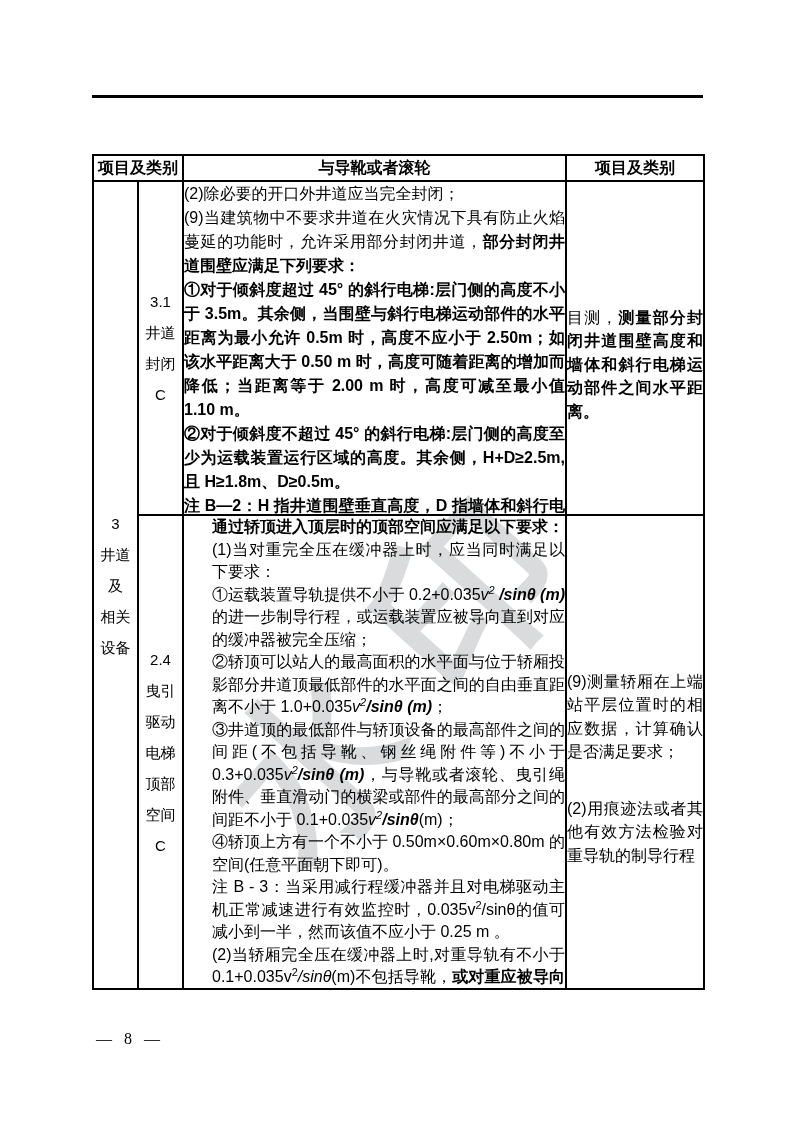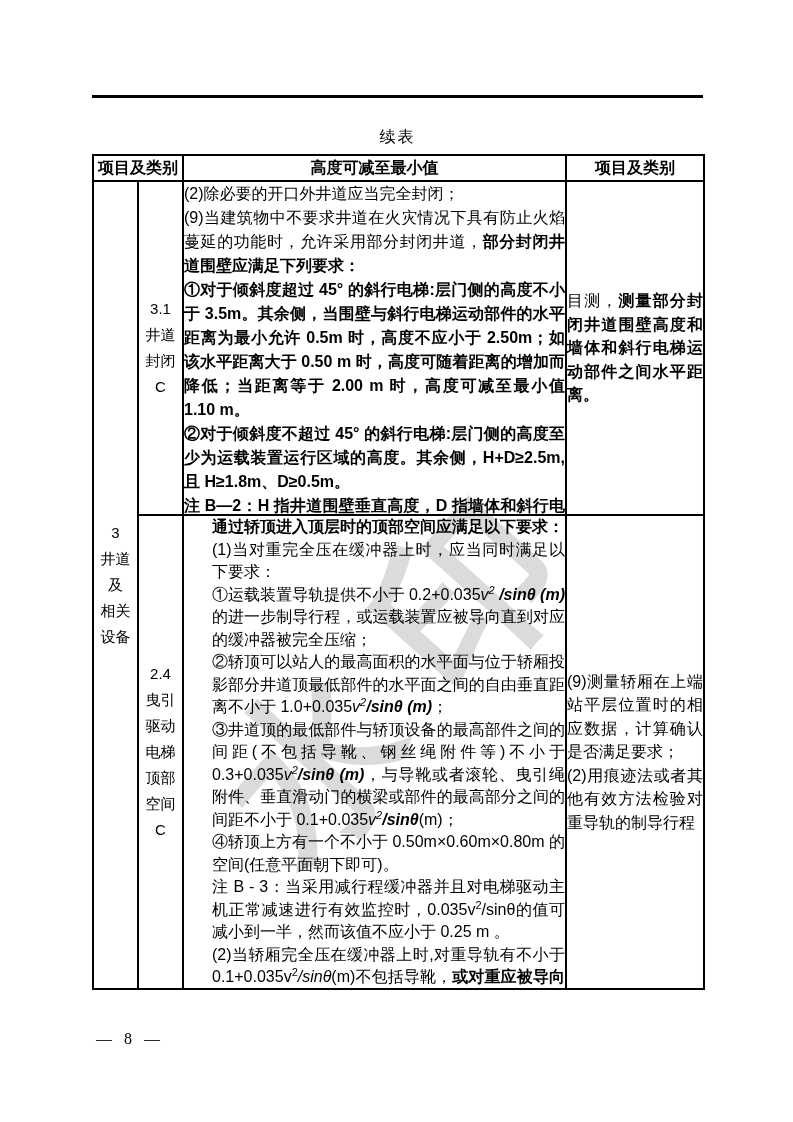--- a/index.html
+++ b/index.html
@@ -20,61 +20,60 @@
     font-family:"Liberation Serif","DejaVu Serif",serif; font-size:16px; letter-spacing:2px; z-index:1;
   }
   table.main {
     position:absolute; left:92px; top:154px; width:611px;
     border-collapse:collapse; table-layout:fixed; z-index:1; background:transparent;
   }
   table.main th, table.main td { border:2px solid #000; padding:0; background:transparent; }
   thead th { height:24px; font-size:16px; font-weight:bold; text-align:center; vertical-align:middle; }
   td.cat, td.item {
     text-align:center; vertical-align:middle; white-space:pre-line;
-    font-size:15px; line-height:26px;
+    font-size:15px; line-height:31px;
   }
   td.content { vertical-align:top; padding:1px 4px 1px 5px; font-size:16px; }
   td.method  { vertical-align:middle; padding:0 4px 0 5px; font-size:16px; }
   tr.r1 { height:334px; } tr.r2 { height:474px; }
   .clip1 { max-height:332px; overflow:hidden; }
   .clip2 { max-height:472px; overflow:hidden; }
   .para { margin:0; text-align:justify; }
   tr.r1 td.content .para { line-height:24px; }
   tr.r2 td.content .para { line-height:22.5px;margin-left:28px; }
-  td.method .para { line-height:23.5px; }
+  td.method .para { line-height:23.5px;margin-top:33px; }
   .b { font-weight:bold; }
   .i { font-style:italic; }
   .sup { font-size:11px; vertical-align:super; line-height:0; }
   .pageno {
     position:absolute; left:96px; top:1030px;
     font-family:"Liberation Serif","DejaVu Serif",serif; font-size:16px; letter-spacing:4px; z-index:1;
   }
 </style>
 </head>
 <body>
 
 <div class="page">
 
   <div class="watermark">水印</div>
 
   <div class="top-rule"></div>
 
-  <div class="continued">续表</div>
 
   <table class="main">
     <colgroup>
       <col style="width:45px">
         <col style="width:45px">
         <col style="width:383px">
         <col style="width:138px">
     </colgroup>
     <thead>
       <tr>
         <th colspan="2">项目及类别</th>
-        <th>高度可减至最小值</th>
+        <th>与导靴或者滚轮</th>
         <th>项目及类别</th>
       </tr>
     </thead>
     <tbody>
       <tr class="r1">
         <td class="cat" rowspan="2">3
 井道
 及
 相关
 设备</td>

